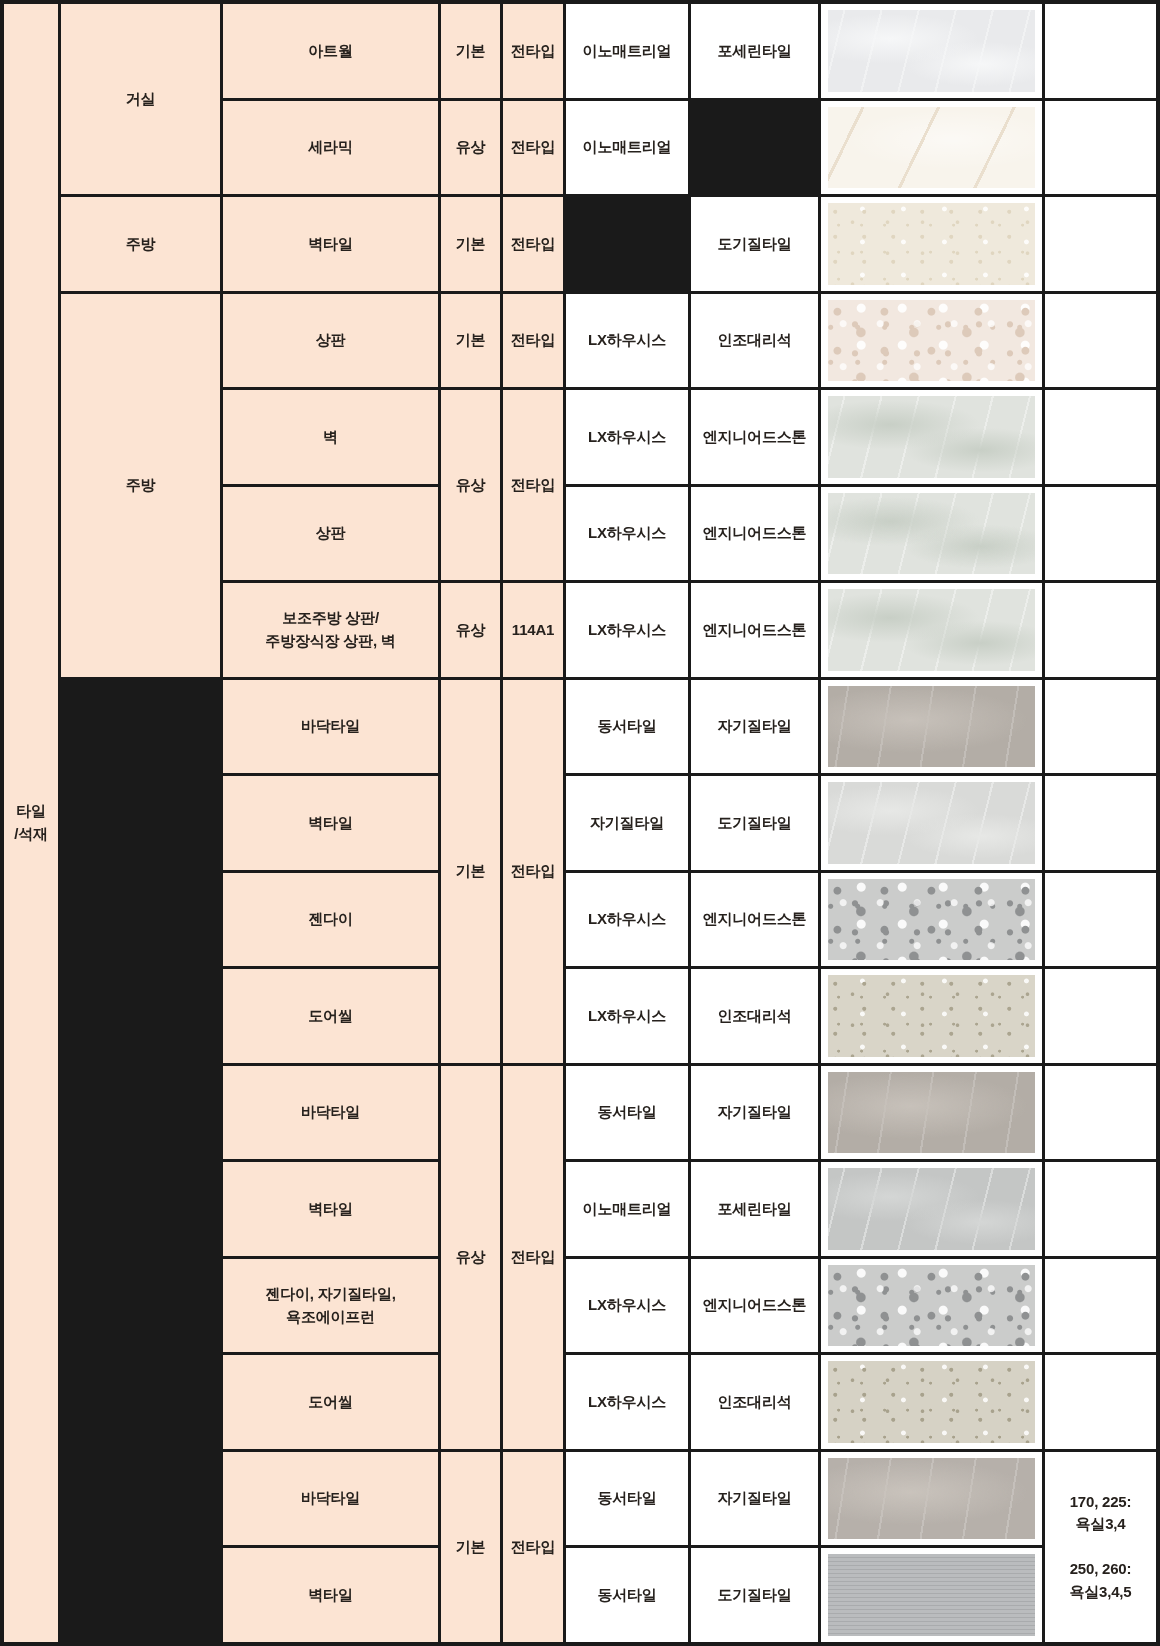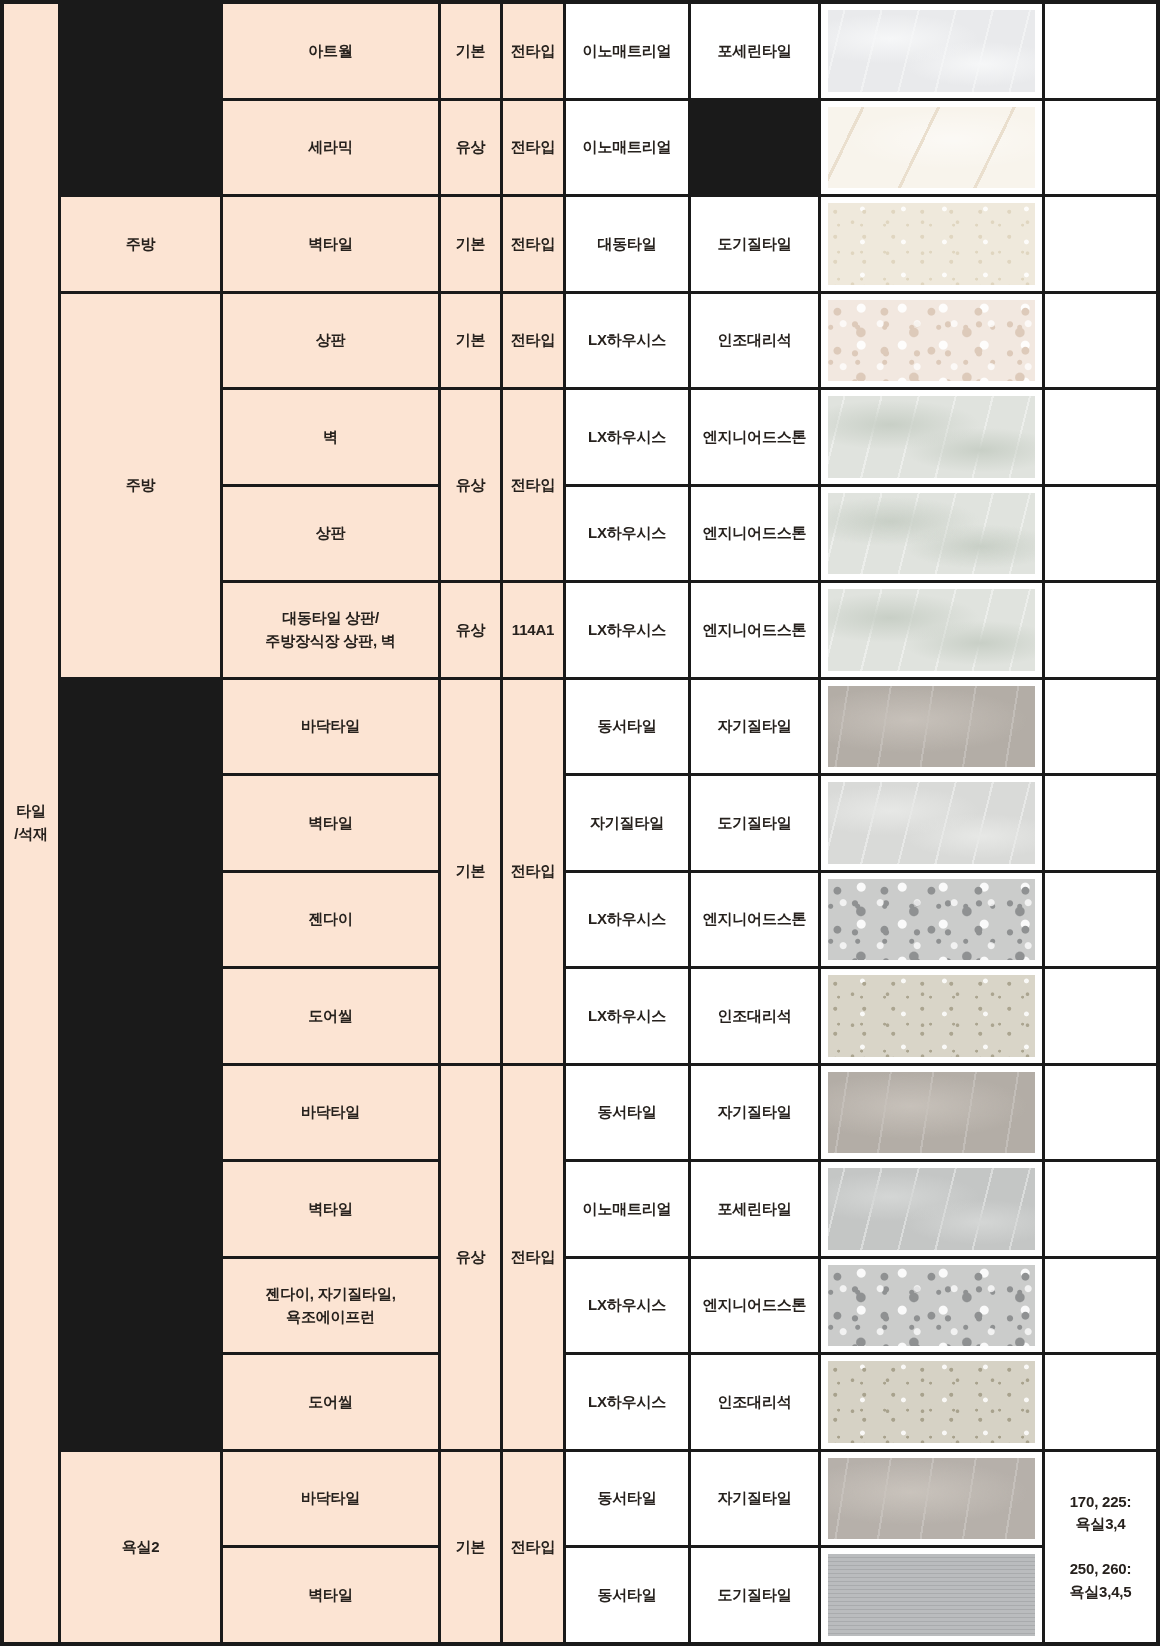--- a/index.html
+++ b/index.html
@@ -73,31 +73,31 @@
   }
 </style>
 </head>
 <body>
 
 <div class="table">
 
   <div class="cell p" style="grid-column:1;grid-row:1/18">타일
 /석재</div>
 
+  <div class="cell p" style="grid-column:2;grid-row:1/3">거실</div>
   <div class="cell p" style="grid-column:2;grid-row:3/4">주방</div>
   <div class="cell p" style="grid-column:2;grid-row:4/8">주방</div>
-  <div class="cell p" style="grid-column:2;grid-row:16/18">욕실2</div>
 
   <div class="cell p" style="grid-column:3;grid-row:1">아트월</div>
   <div class="cell p" style="grid-column:3;grid-row:2">세라믹</div>
   <div class="cell p" style="grid-column:3;grid-row:3">벽타일</div>
   <div class="cell p" style="grid-column:3;grid-row:4">상판</div>
   <div class="cell p" style="grid-column:3;grid-row:5">벽</div>
   <div class="cell p" style="grid-column:3;grid-row:6">상판</div>
-  <div class="cell p" style="grid-column:3;grid-row:7">대동타일 상판/
+  <div class="cell p" style="grid-column:3;grid-row:7">보조주방 상판/
 주방장식장 상판, 벽</div>
   <div class="cell p" style="grid-column:3;grid-row:8">바닥타일</div>
   <div class="cell p" style="grid-column:3;grid-row:9">벽타일</div>
   <div class="cell p" style="grid-column:3;grid-row:10">젠다이</div>
   <div class="cell p" style="grid-column:3;grid-row:11">도어씰</div>
   <div class="cell p" style="grid-column:3;grid-row:12">바닥타일</div>
   <div class="cell p" style="grid-column:3;grid-row:13">벽타일</div>
   <div class="cell p" style="grid-column:3;grid-row:14">젠다이, 자기질타일,
 욕조에이프런</div>
   <div class="cell p" style="grid-column:3;grid-row:15">도어씰</div>
@@ -119,21 +119,20 @@
   <div class="cell p" style="grid-column:5;grid-row:3/4">전타입</div>
   <div class="cell p" style="grid-column:5;grid-row:4/5">전타입</div>
   <div class="cell p" style="grid-column:5;grid-row:5/7">전타입</div>
   <div class="cell p" style="grid-column:5;grid-row:7/8">114A1</div>
   <div class="cell p" style="grid-column:5;grid-row:8/12">전타입</div>
   <div class="cell p" style="grid-column:5;grid-row:12/16">전타입</div>
   <div class="cell p" style="grid-column:5;grid-row:16/18">전타입</div>
 
   <div class="cell w" style="grid-column:6;grid-row:1">이노매트리얼</div>
   <div class="cell w" style="grid-column:6;grid-row:2">이노매트리얼</div>
-  <div class="cell w" style="grid-column:6;grid-row:3">대동타일</div>
   <div class="cell w" style="grid-column:6;grid-row:4">LX하우시스</div>
   <div class="cell w" style="grid-column:6;grid-row:5">LX하우시스</div>
   <div class="cell w" style="grid-column:6;grid-row:6">LX하우시스</div>
   <div class="cell w" style="grid-column:6;grid-row:7">LX하우시스</div>
   <div class="cell w" style="grid-column:6;grid-row:8">동서타일</div>
   <div class="cell w" style="grid-column:6;grid-row:9">자기질타일</div>
   <div class="cell w" style="grid-column:6;grid-row:10">LX하우시스</div>
   <div class="cell w" style="grid-column:6;grid-row:11">LX하우시스</div>
   <div class="cell w" style="grid-column:6;grid-row:12">동서타일</div>
   <div class="cell w" style="grid-column:6;grid-row:13">이노매트리얼</div>

